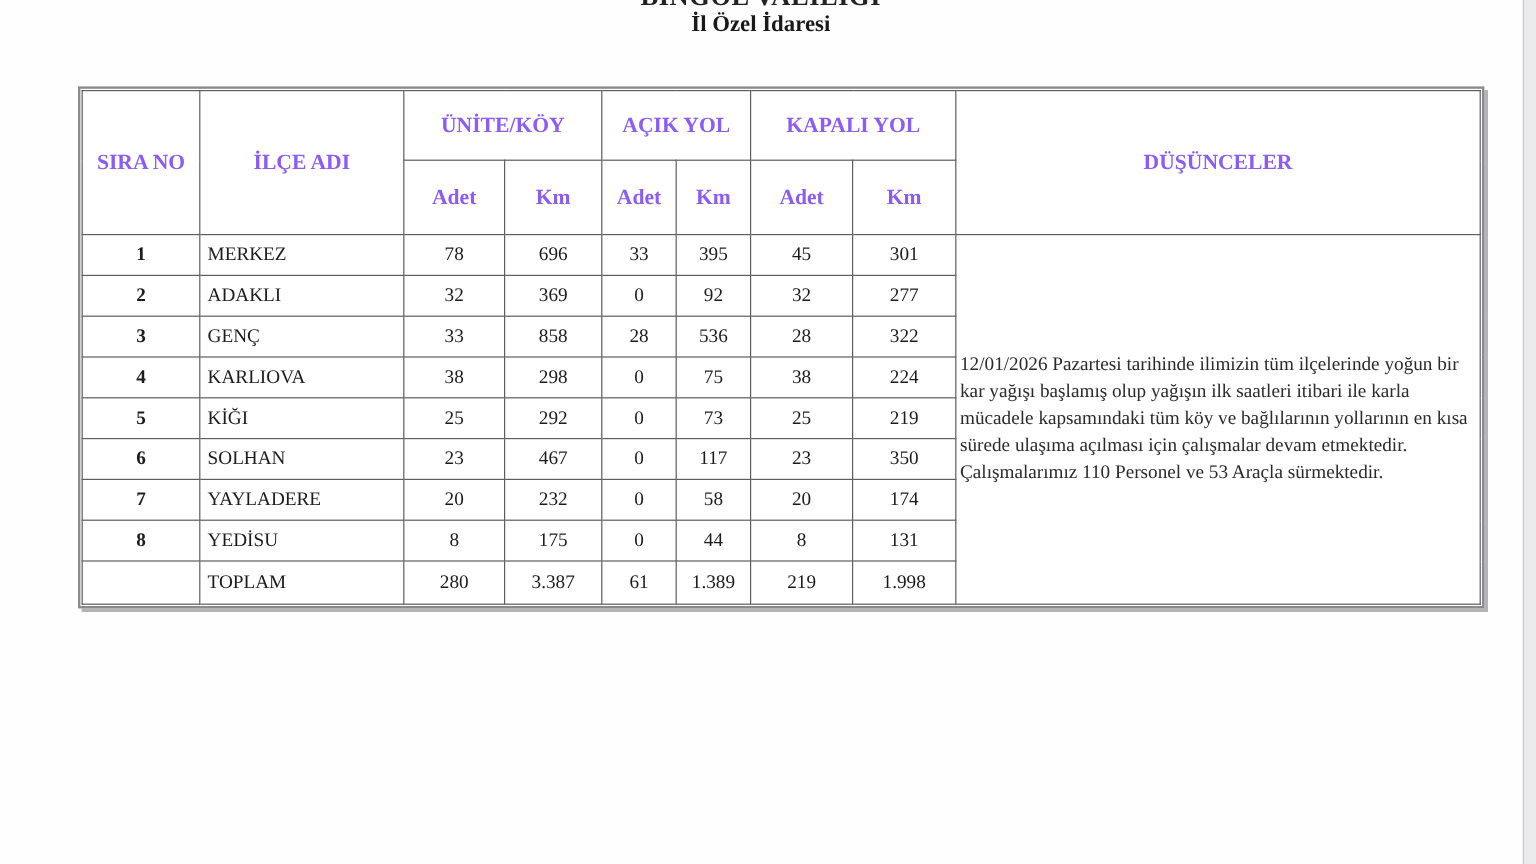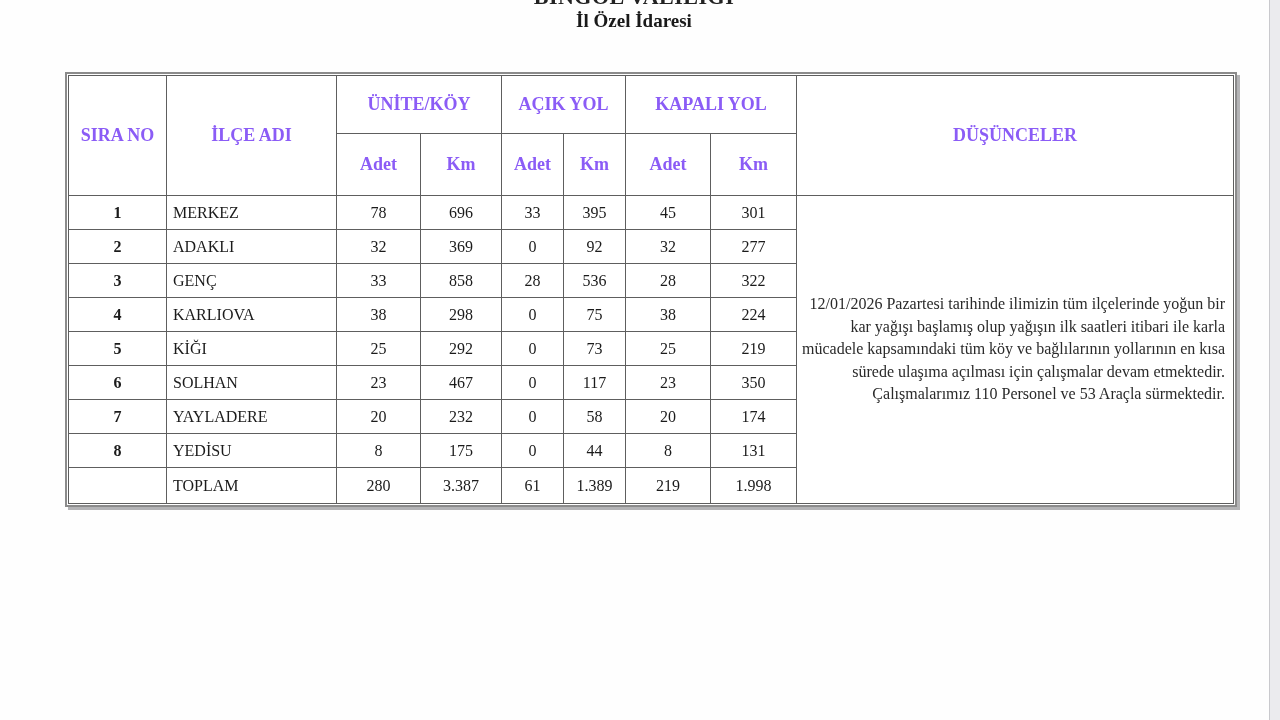--- a/index.html
+++ b/index.html
@@ -70,21 +70,21 @@
   tr.h-sub   { height: 62px; }
   tr.data    { height: 34px; }
   tr.total   { height: 36px; }
   td { font-size: 16px; }
   td.c-ilce, td.c-total-label {
     text-align: left; padding-left: 6px; margin-top: 16px;
   }
   td.c-sira { font-weight: bold; }
   td.bold { font-weight: normal; }
   td.c-dusunceler {
-    text-align: right; vertical-align: middle;
+    text-align: left; vertical-align: middle;
     padding: 0 8px 0 3px;
     white-space: normal;
     font-size: 16px; line-height: 22.5px;
     color: #2a2a2a;
   }
   th.h-dusunceler { font-size: 18px; }
 </style>
 </head>
 <body>
 

